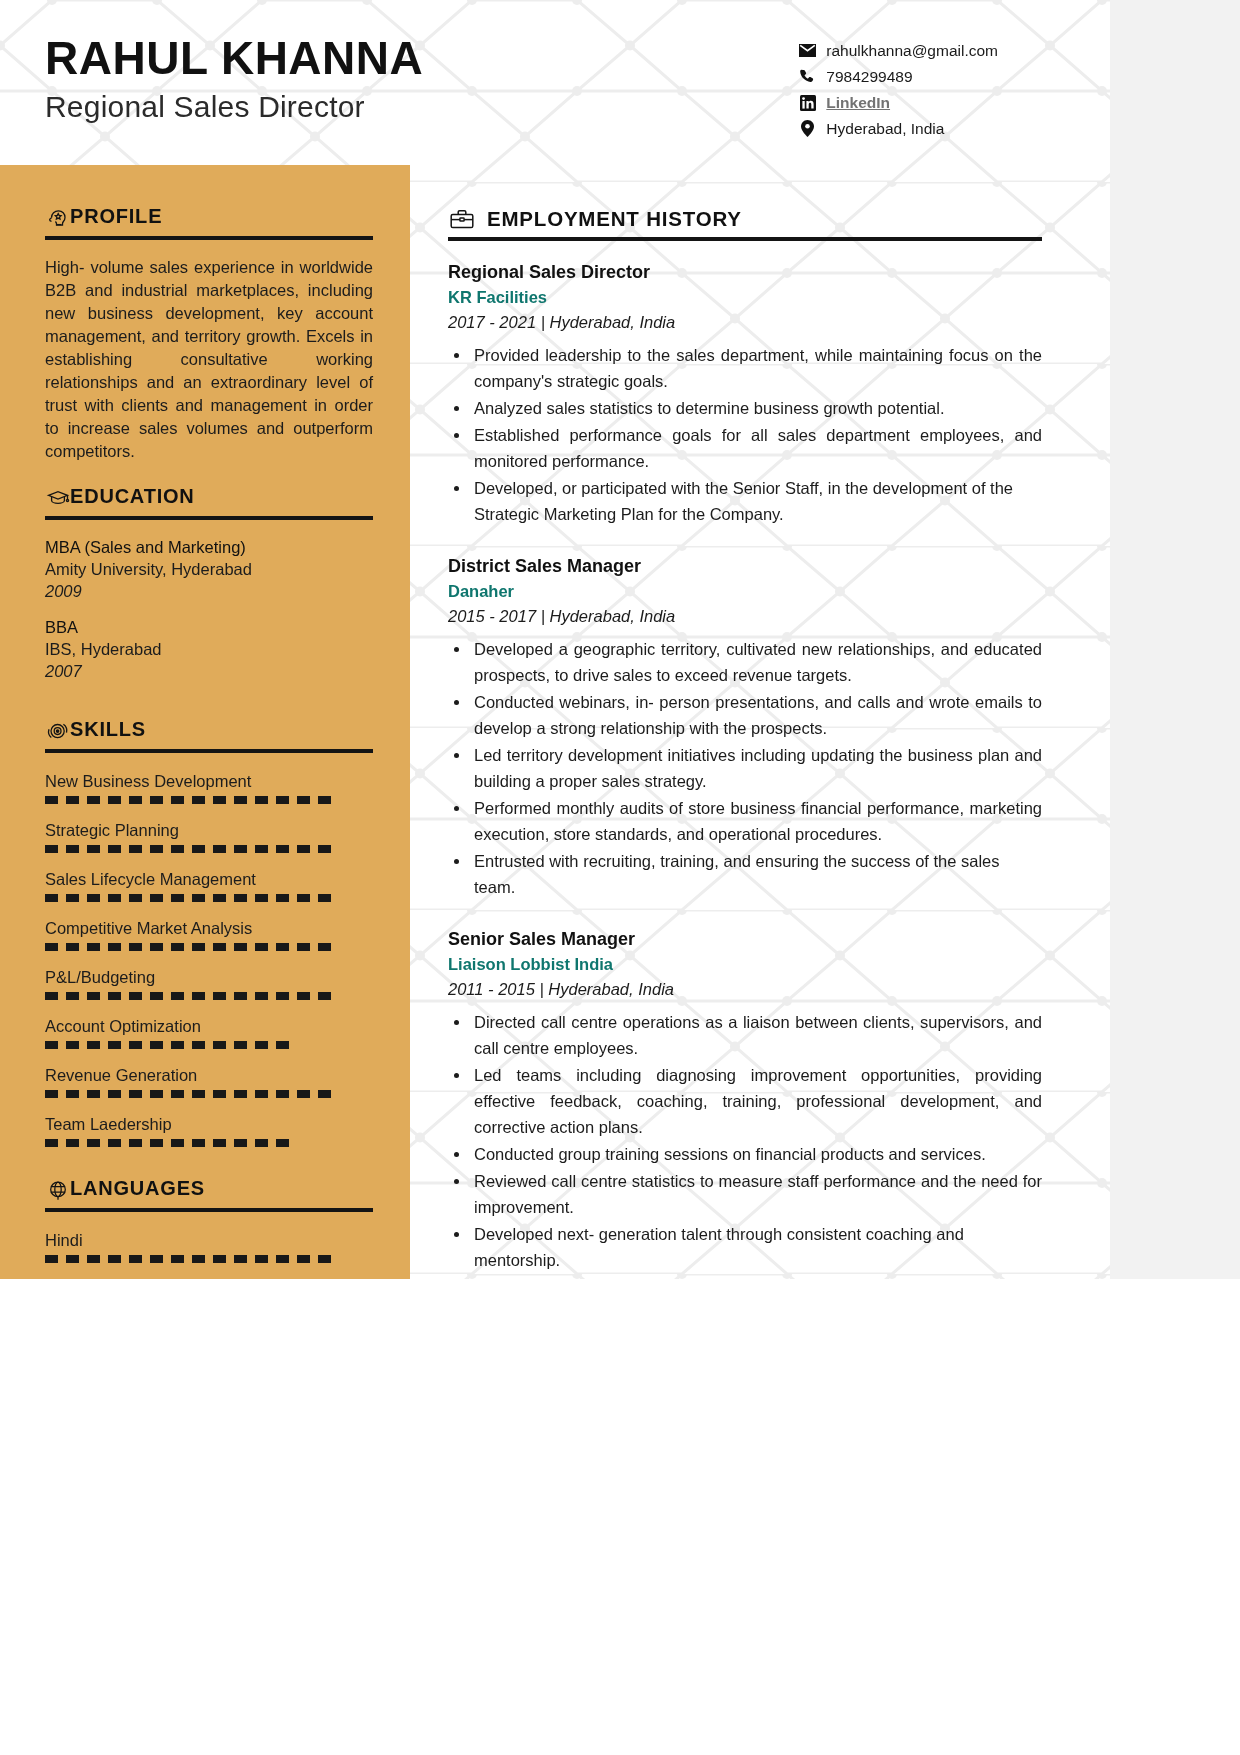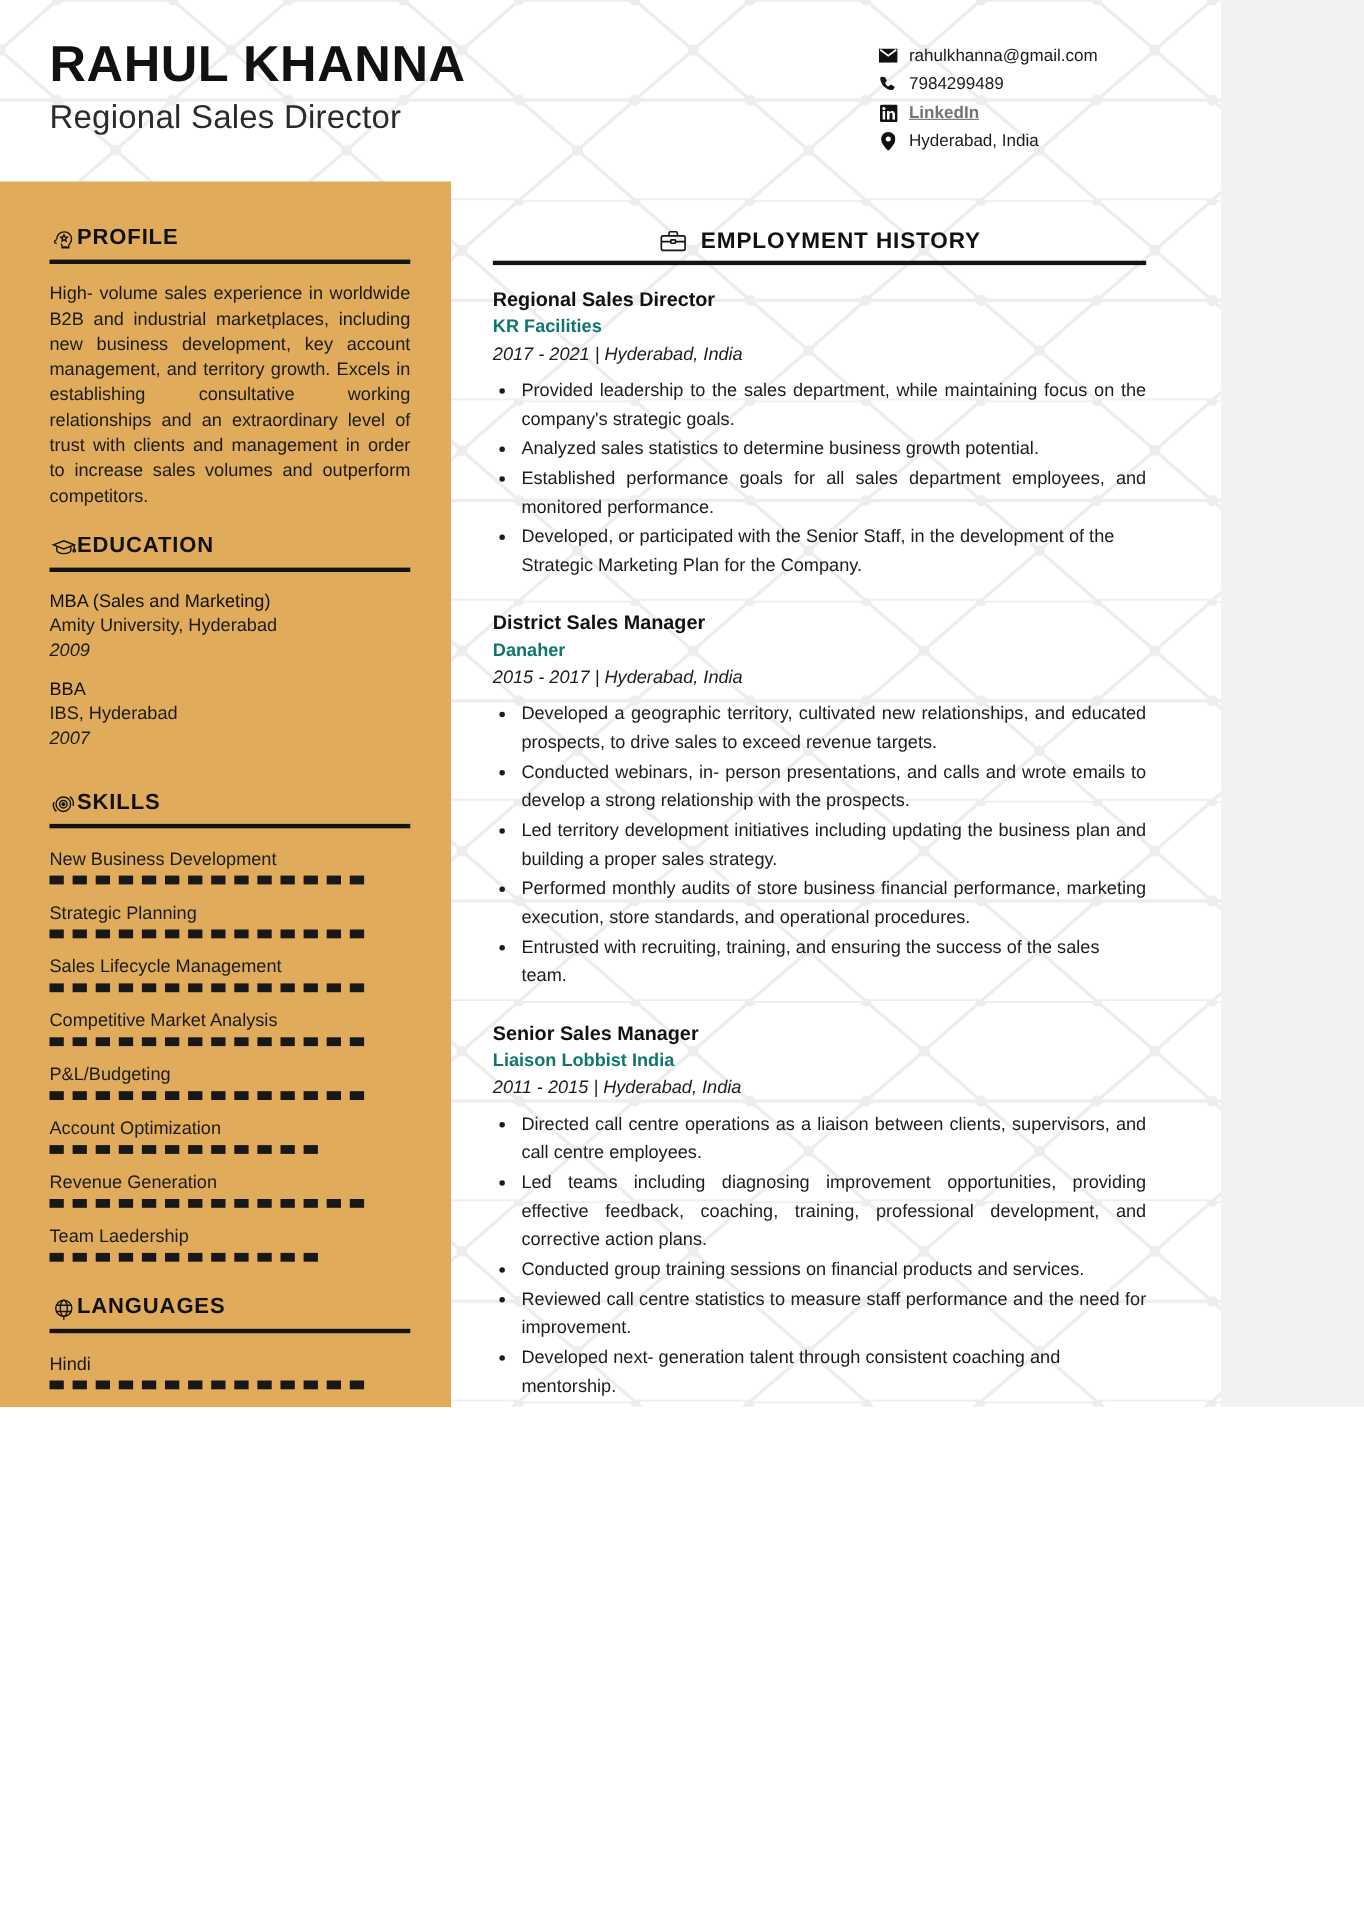--- a/index.html
+++ b/index.html
@@ -203,21 +203,20 @@
     top: 165px;
     width: 700px;
     z-index: 2;
     padding: 40px 68px 0 38px;
   }
   .main-sec-head {
     display: flex;
     align-items: center;
     gap: 12px;
     margin-bottom: 5px;
-    justify-content: center;
   }
   .main-sec-icon {
     width: 27px; height: 27px;
     display: inline-flex;
     align-items: center;
     justify-content: center;
     flex: 0 0 27px;
   }
   .main-sec-icon svg { display:block; }
   .main-sec-title {

